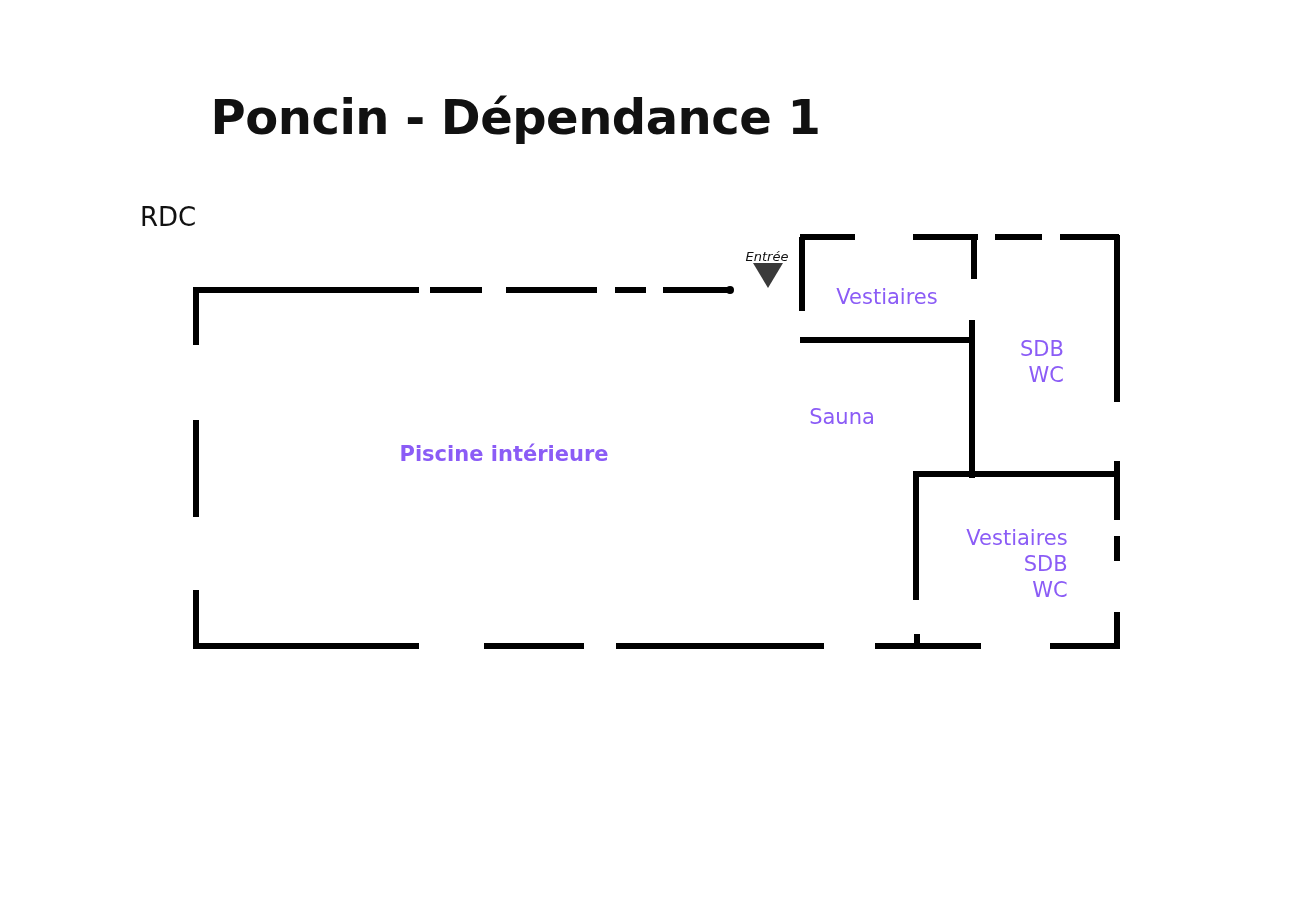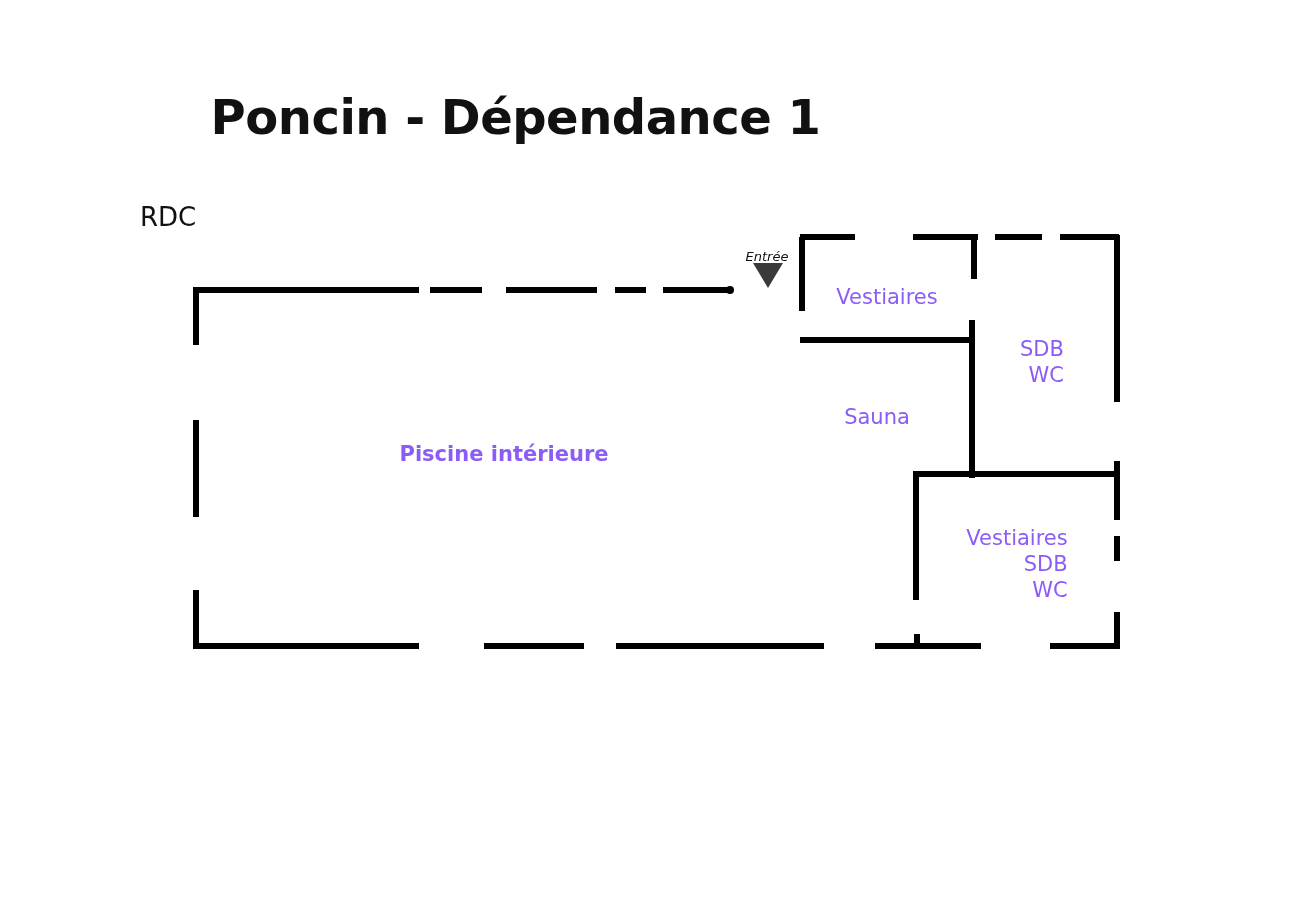--- a/index.html
+++ b/index.html
@@ -107,16 +107,16 @@
 
   <polygon points="753,263 783,263 768,288" fill="#3a3a3a"></polygon>
 </svg>
 
 <div class="entry-label" style="left:767px; top:249px;font-style:italic;">Entrée</div>
 
 <div class="room-label" style="left:504px; top:441px;font-weight:bold;">Piscine intérieure</div>
 <div class="room-label" style="left:887px; top:284px;">Vestiaires</div>
 <div class="room-label" style="left:1042px; top:336px;">SDB
 WC</div>
-<div class="room-label" style="left:877px; top:404px;">Sauna</div>
+<div class="room-label" style="left:842px; top:404px;">Sauna</div>
 <div class="room-label" style="left:1017px; top:525px;">Vestiaires
 SDB
 WC</div>
 
 </body></html>

